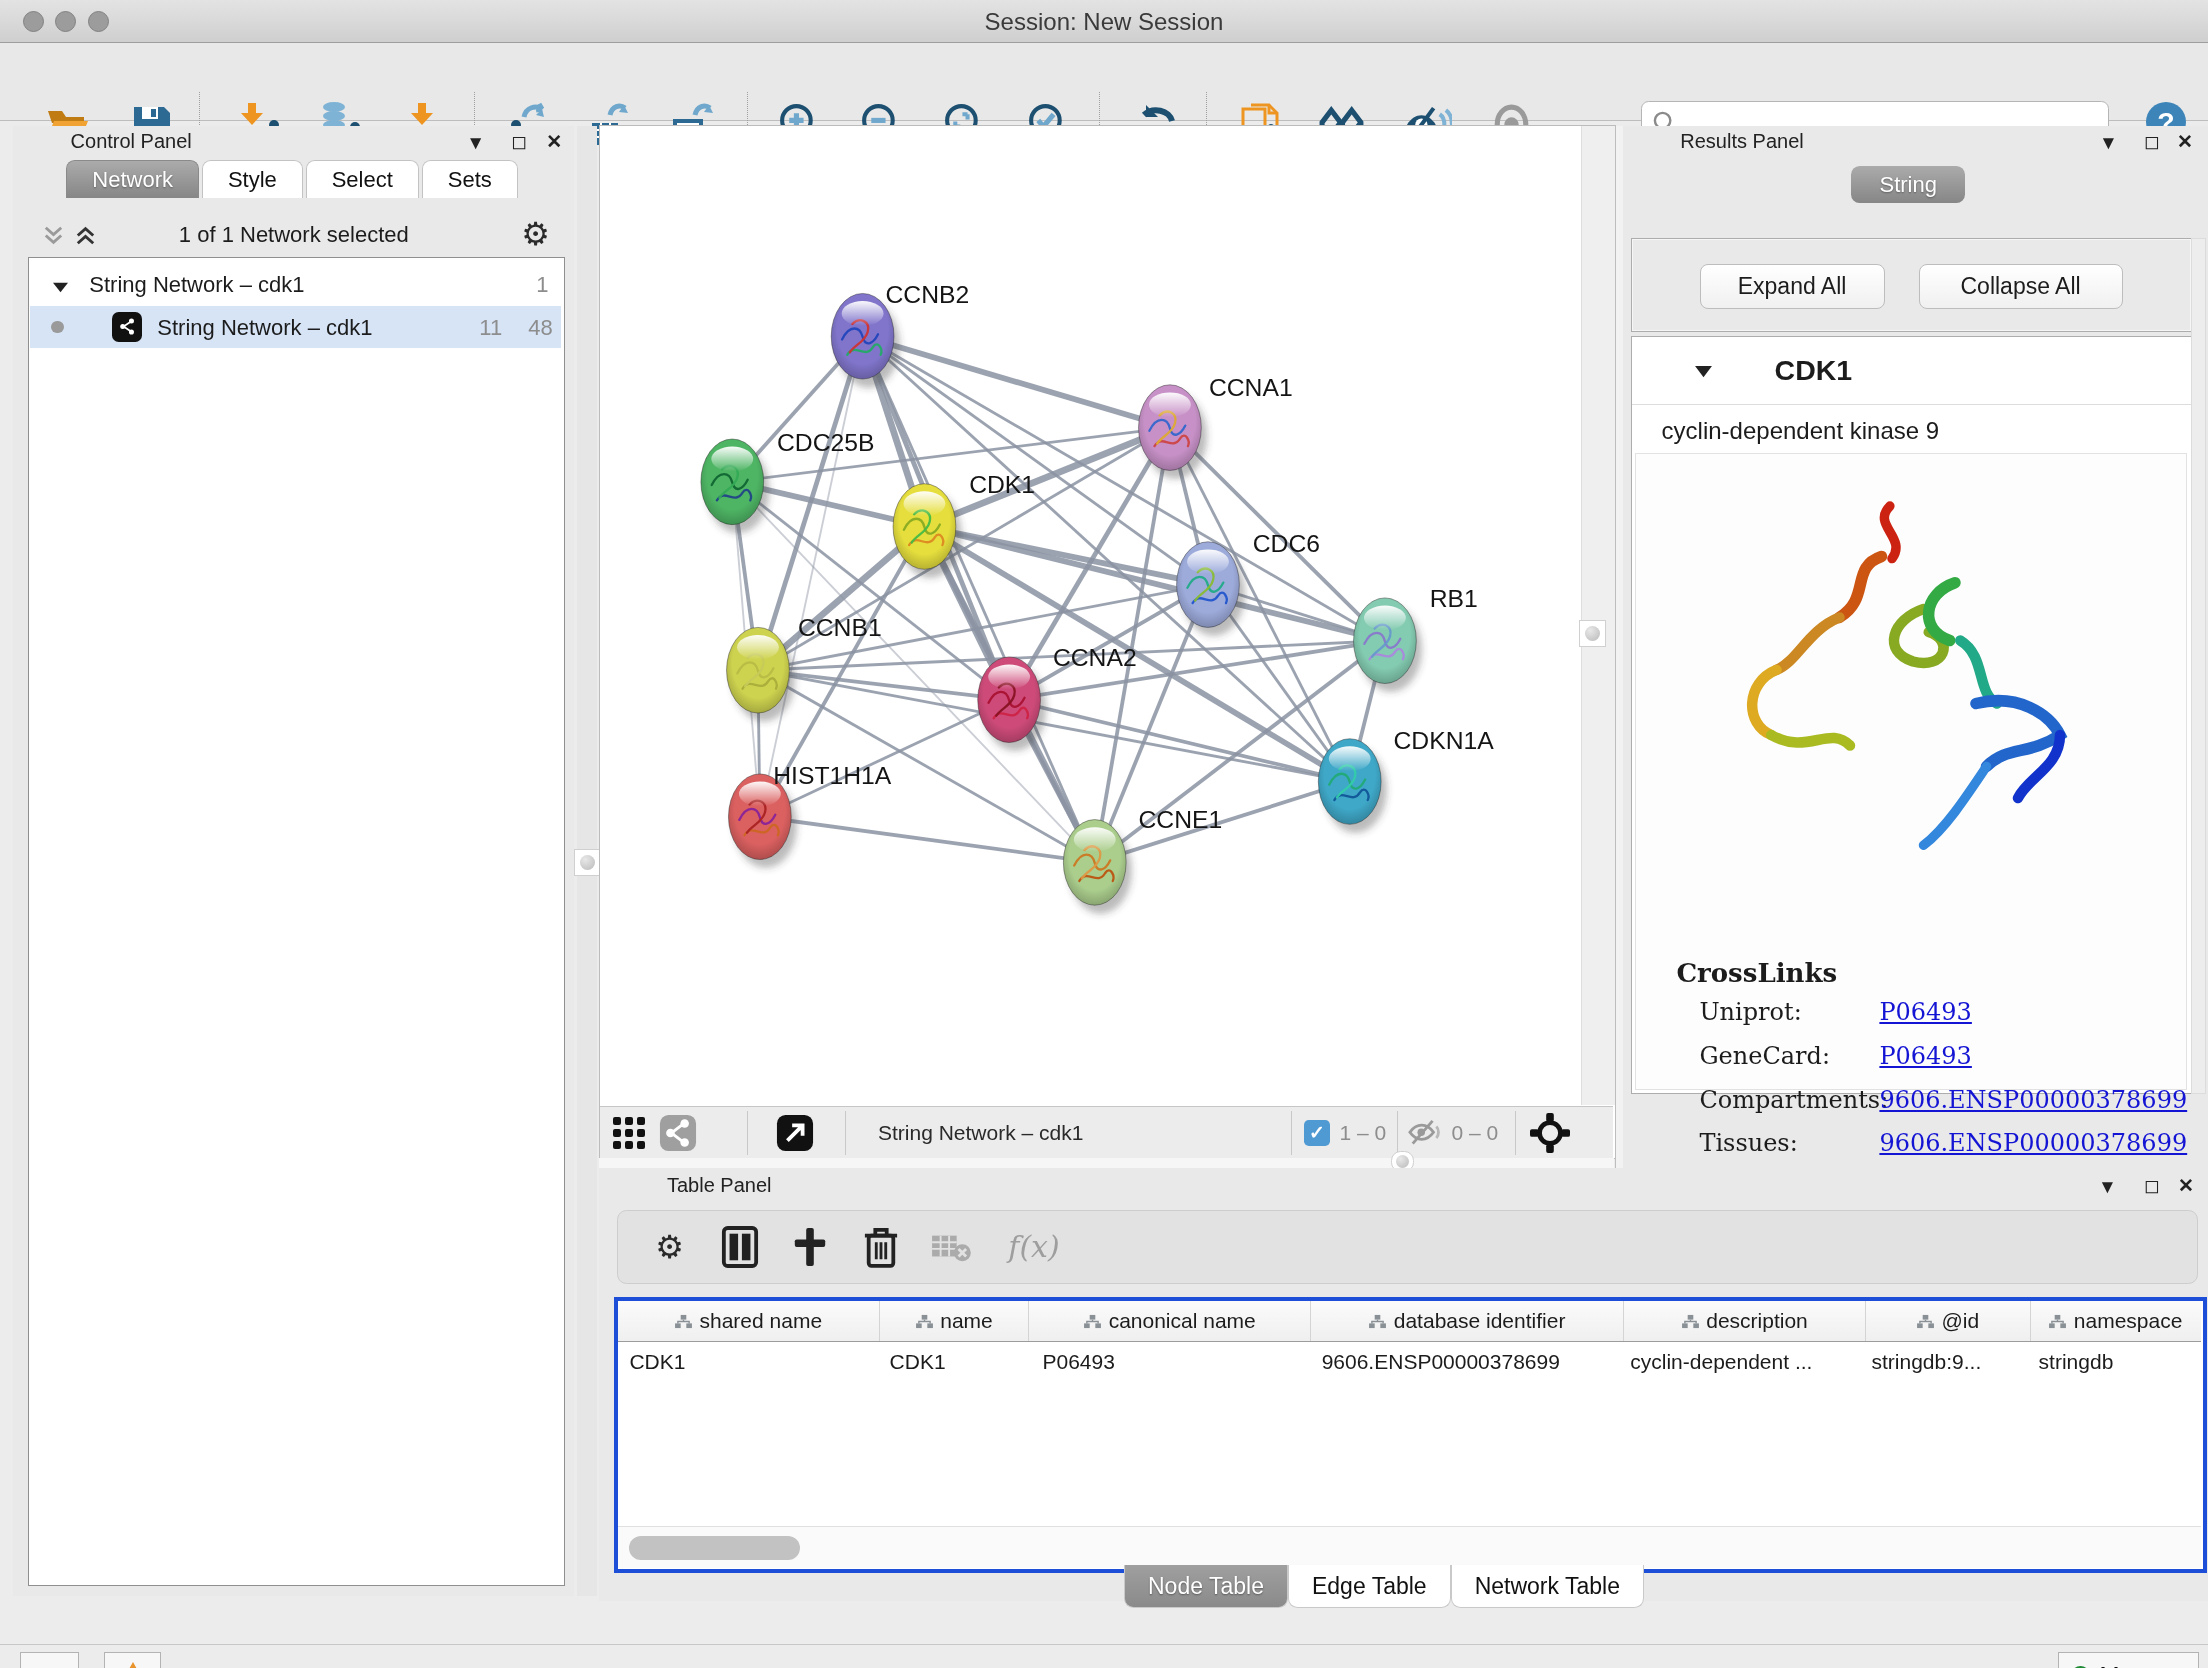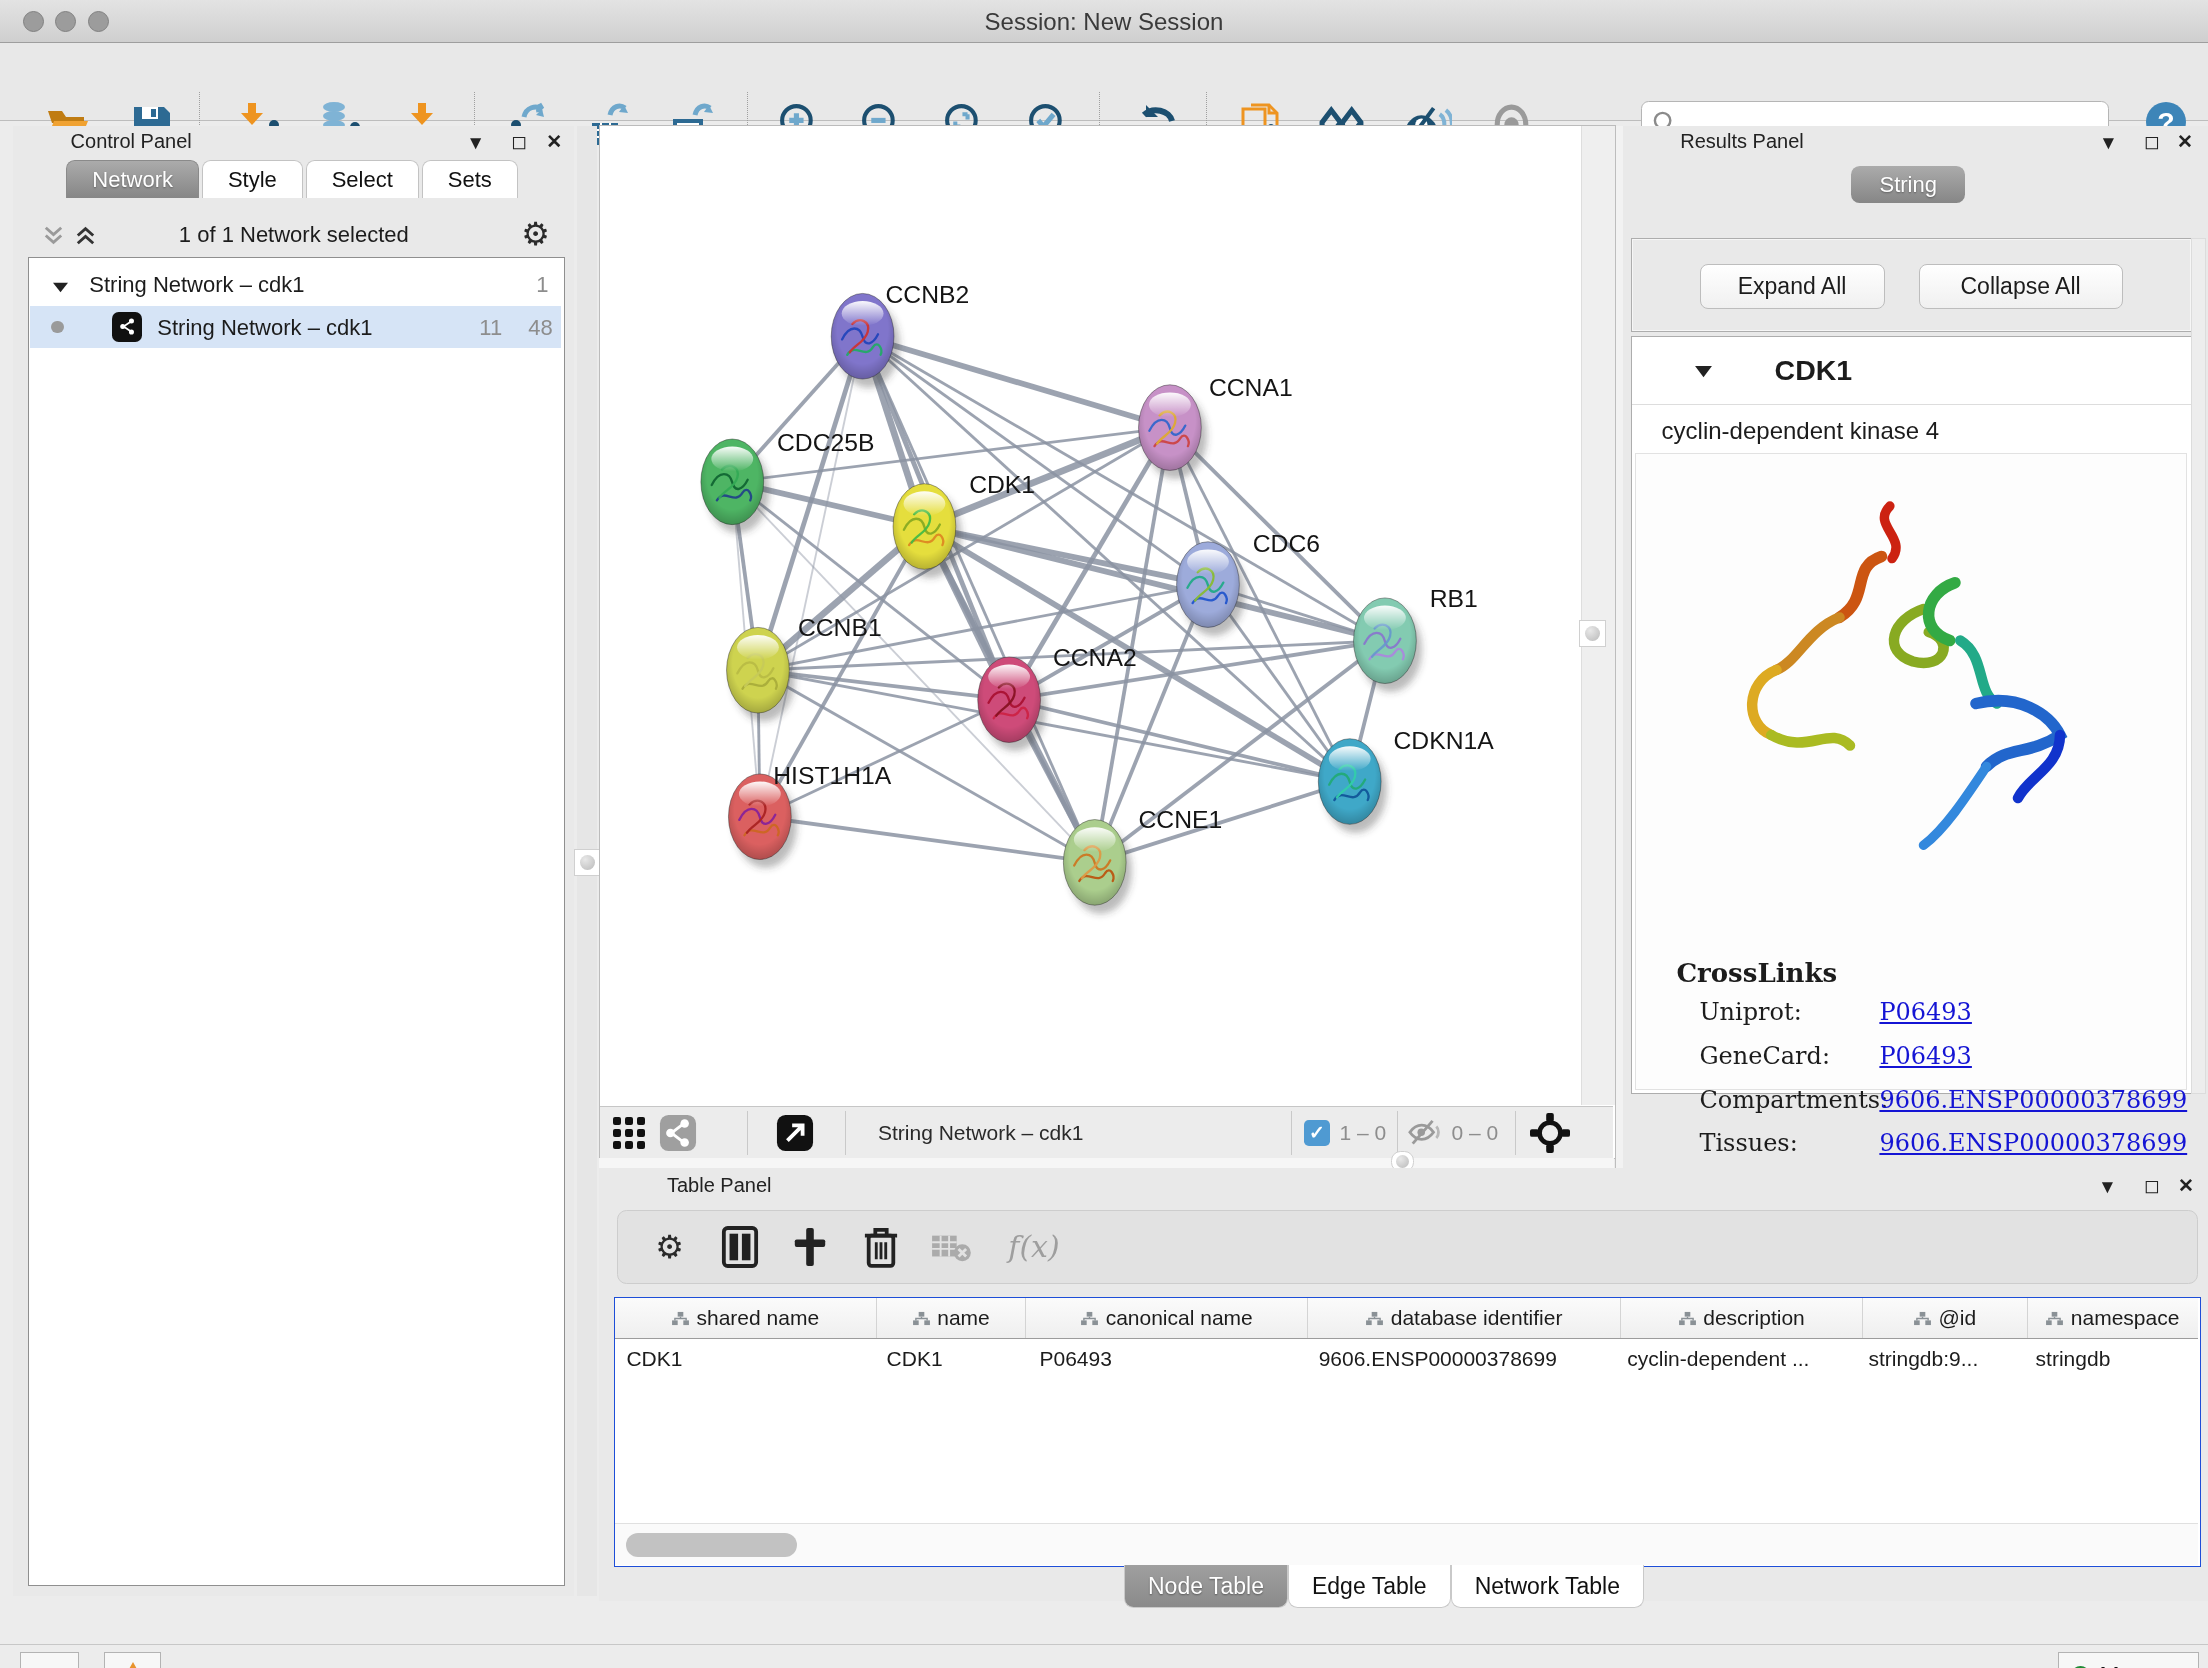--- a/index.html
+++ b/index.html
@@ -82,21 +82,21 @@
   .xl-row{position:absolute;font-family:"DejaVu Serif",serif;font-size:24px;}
   .xl-row .lab{position:absolute;left:63px;color:#1c1c1c;}
   .xl-row .val{position:absolute;left:243px;color:#1414d4;text-decoration:underline;}
   .rscroll{position:absolute;right:2.9px;top:112px;width:13.3px;height:854px;background:#ededed;border:1px solid #dcdcdc;}
   
   .tpanel{position:absolute;left:599px;top:1168px;width:1609px;height:433px;background:#e9e9e9;}
   .tp-toolbar{position:absolute;left:18px;top:42px;width:1579px;height:72px;background:#e2e2e2;
     border:1px solid #cdcdcd;border-radius:9.5px;}
   .tico{position:absolute;top:11.4px;width:49px;height:49px;display:flex;align-items:center;justify-content:center;}
   .fx{font-family:"DejaVu Serif",serif;font-style:italic;font-size:30px;color:#9e9e9e;}
-  .ttable{position:absolute;left:15px;top:129px;width:1585px;height:268px;background:#fff;border:1px solid #1d4ed8;}
+  .ttable{position:absolute;left:15px;top:129px;width:1585px;height:268px;background:#fff;border:4px solid #1d4ed8;}
   .thead{position:absolute;left:0;top:0;width:1583px;height:40px;background:linear-gradient(#fbfbfb,#efefef);
     border-bottom:1.9px solid #9c9c9c;display:flex;}
   .th{position:relative;height:40px;font-size:21px;display:flex;align-items:center;justify-content:center;
     border-right:1px solid #d4d4d4;gap:7.6px;}
   .trowdata{position:absolute;left:0;top:42px;width:1583px;height:38px;display:flex;font-size:21px;}
   .td{padding-left:11.4px;display:flex;align-items:center;}
   .tscroll{position:absolute;left:0;top:225px;width:1583px;height:41px;background:#fafafa;border-top:1px solid #e0e0e0;}
   .tthumb{position:absolute;left:11.4px;top:8.6px;width:171px;height:24px;border-radius:12.4px;background:#c2c2c2;}
   .btabs{position:absolute;left:525px;top:397px;display:flex;}
   .btab{height:42px;line-height:42px;padding:0 23px;font-size:23px;background:#fff;border:1px solid #c9c9c9;
@@ -613,21 +613,21 @@
 
     <div class="rsection">
       <div class="rsec-head">
         <span style="position:absolute;left:61px;top:27px">
           <svg width="21" height="15" viewBox="0 0 22 16">
               <path d="M2 2l9 12 9-12z" fill="#222"></path>
             </svg>
         </span>
         <span class="rsec-gene">CDK1</span>
       </div>
-      <div class="rsec-desc">cyclin-dependent kinase 4</div>
+      <div class="rsec-desc">cyclin-dependent kinase 9</div>
       <div class="rsec-body">
         <svg width="399" height="399" style="position:absolute;left:67px;top:28.5px" viewBox="0 0 360 380">
           <g fill="none" stroke-linecap="round">
             <path d="M168,22 C150,40 185,52 170,72" stroke="#cc2211" stroke-width="9"></path>
             <path d="M160,70 C130,80 150,110 120,128" stroke="#cc5511" stroke-width="11"></path>
             <path d="M120,128 C90,140 80,170 60,178" stroke="#cc8822" stroke-width="10"></path>
             <path d="M60,178 C30,190 30,230 55,240" stroke="#ddaa22" stroke-width="10"></path>
             <path d="M55,240 C90,260 110,230 130,250" stroke="#aabb22" stroke-width="10"></path>
             <path d="M200,120 C170,130 160,160 190,170 C220,178 230,150 205,142" stroke="#88aa22" stroke-width="10"></path>
             <path d="M230,95 C200,105 195,140 225,150" stroke="#33aa44" stroke-width="11"></path>

